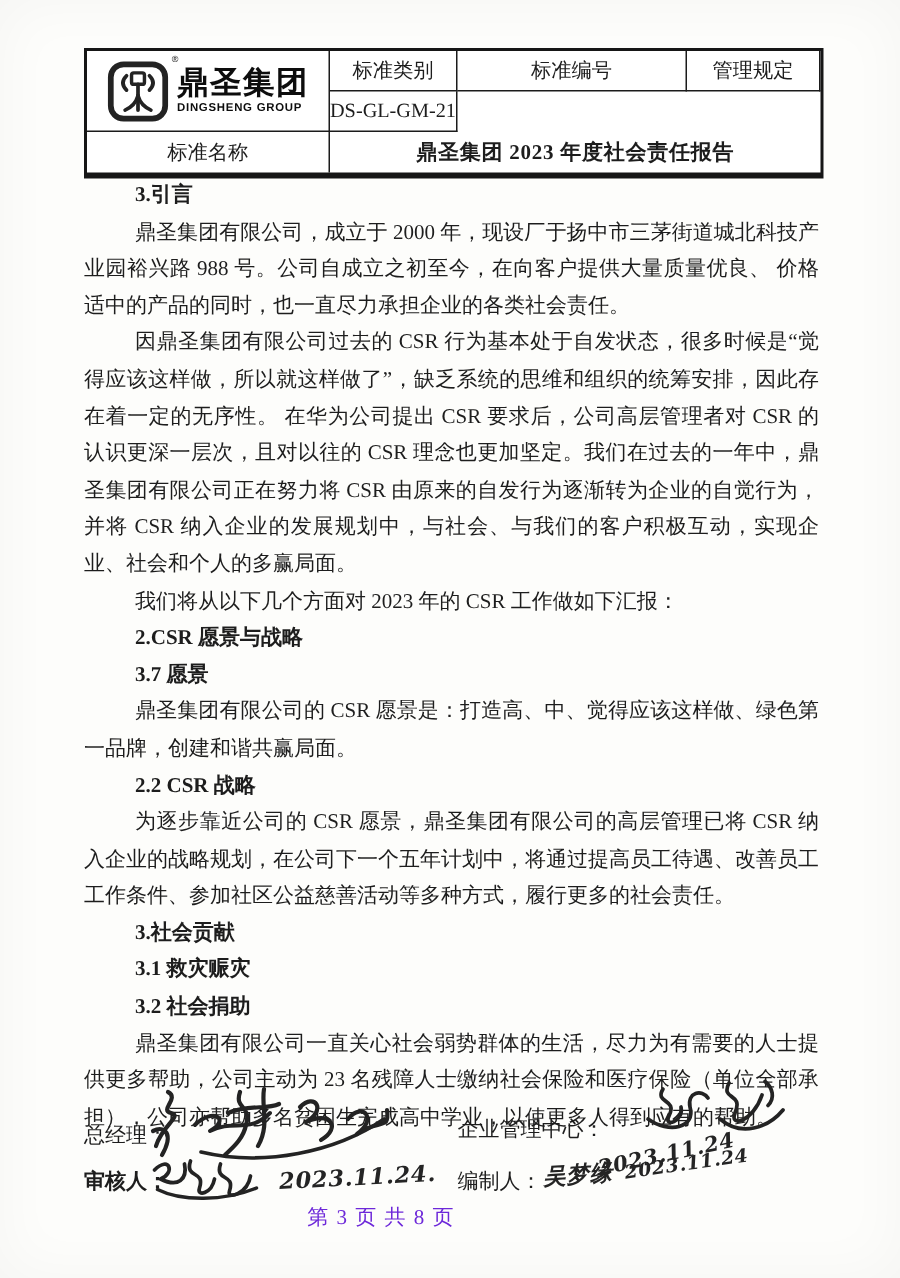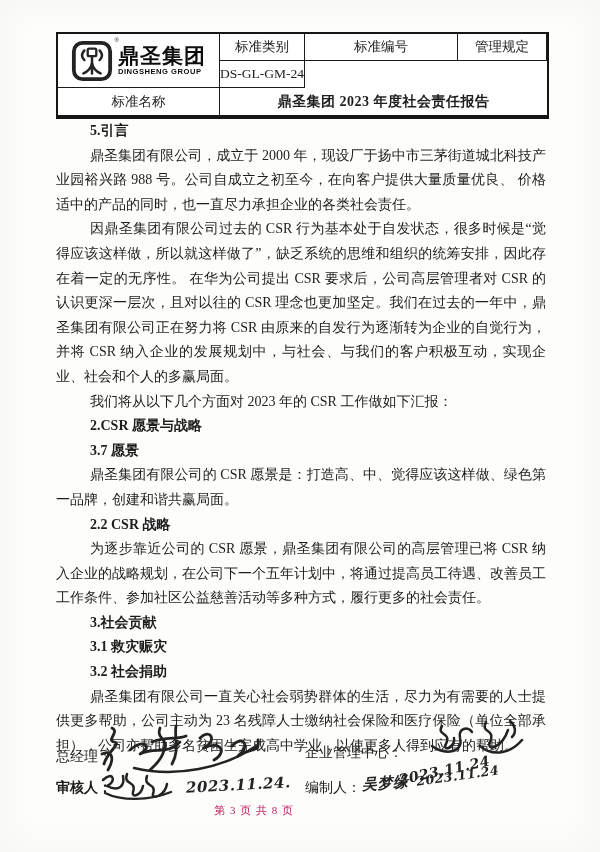--- a/index.html
+++ b/index.html
@@ -52,21 +52,21 @@
   .sig-svg{position:absolute;}
   .hand{
     position:absolute;white-space:nowrap;
     font-style:italic;font-weight:bold;
     font-family:"DejaVu Serif","Liberation Serif",serif;
     color:#242424;letter-spacing:0.5px;
   }
   
   .footer{
     position:absolute;left:0;top:803px;width:508px;
-    text-align:center;font-size:11px;letter-spacing:1px;color:#be185d;
+    text-align:center;font-size:14px;letter-spacing:1px;color:#6d28d9;
   }
   svg.ink path, svg.ink rect{stroke:#232323;fill:none;stroke-linecap:round;stroke-linejoin:round;}
 </style>
 </head>
 <body>
 
 <div class="page">
 
   <div class="header-table">
     <div class="cell logo-cell b-r b-b">
@@ -84,27 +84,27 @@
         <span class="logo-reg">®</span>
       </span>
       <span class="logo-text">
         <span class="logo-cn">鼎圣集团</span>
         <span class="logo-en">DINGSHENG GROUP</span>
       </span>
     </div>
     <div class="cell b-r b-b">标准类别</div>
     <div class="cell b-r b-b">标准编号</div>
     <div class="cell b-r b-b">管理规定</div>
-    <div class="cell b-r b-b">DS-GL-GM-24</div>
+    <div class="cell b-r b-b">DS-GL-GM-21</div>
     <div class="cell name-cell b-r">标准名称</div>
     <div class="cell title-cell">鼎圣集团 2023 年度社会责任报告</div>
   </div>
 
   <div class="body-text">
-    <p class="sec-h">5.引言</p>
+    <p class="sec-h">3.引言</p>
     <p>鼎圣集团有限公司，成立于 2000 年，现设厂于扬中市三茅街道城北科技产业园裕兴路 988 号。公司自成立之初至今，在向客户提供大量质量优良、 价格适中的产品的同时，也一直尽力承担企业的各类社会责任。</p>
     <p>因鼎圣集团有限公司过去的 CSR 行为基本处于自发状态，很多时候是“觉得应该这样做，所以就这样做了”，缺乏系统的思维和组织的统筹安排，因此存在着一定的无序性。 在华为公司提出 CSR 要求后，公司高层管理者对 CSR 的认识更深一层次，且对以往的 CSR 理念也更加坚定。我们在过去的一年中，鼎圣集团有限公司正在努力将 CSR 由原来的自发行为逐渐转为企业的自觉行为，并将 CSR 纳入企业的发展规划中，与社会、与我们的客户积极互动，实现企业、社会和个人的多赢局面。</p>
     <p>我们将从以下几个方面对 2023 年的 CSR 工作做如下汇报：</p>
     <p class="sec-h">2.CSR 愿景与战略</p>
     <p class="sec-h">3.7 愿景</p>
     <p>鼎圣集团有限公司的 CSR 愿景是：打造高、中、觉得应该这样做、绿色第一品牌，创建和谐共赢局面。</p>
     <p class="sec-h">2.2 CSR 战略</p>
     <p>为逐步靠近公司的 CSR 愿景，鼎圣集团有限公司的高层管理已将 CSR 纳入企业的战略规划，在公司下一个五年计划中，将通过提高员工待遇、改善员工工作条件、参加社区公益慈善活动等多种方式，履行更多的社会责任。</p>
     <p class="sec-h">3.社会贡献</p>
     <p class="sec-h">3.1 救灾赈灾</p>

